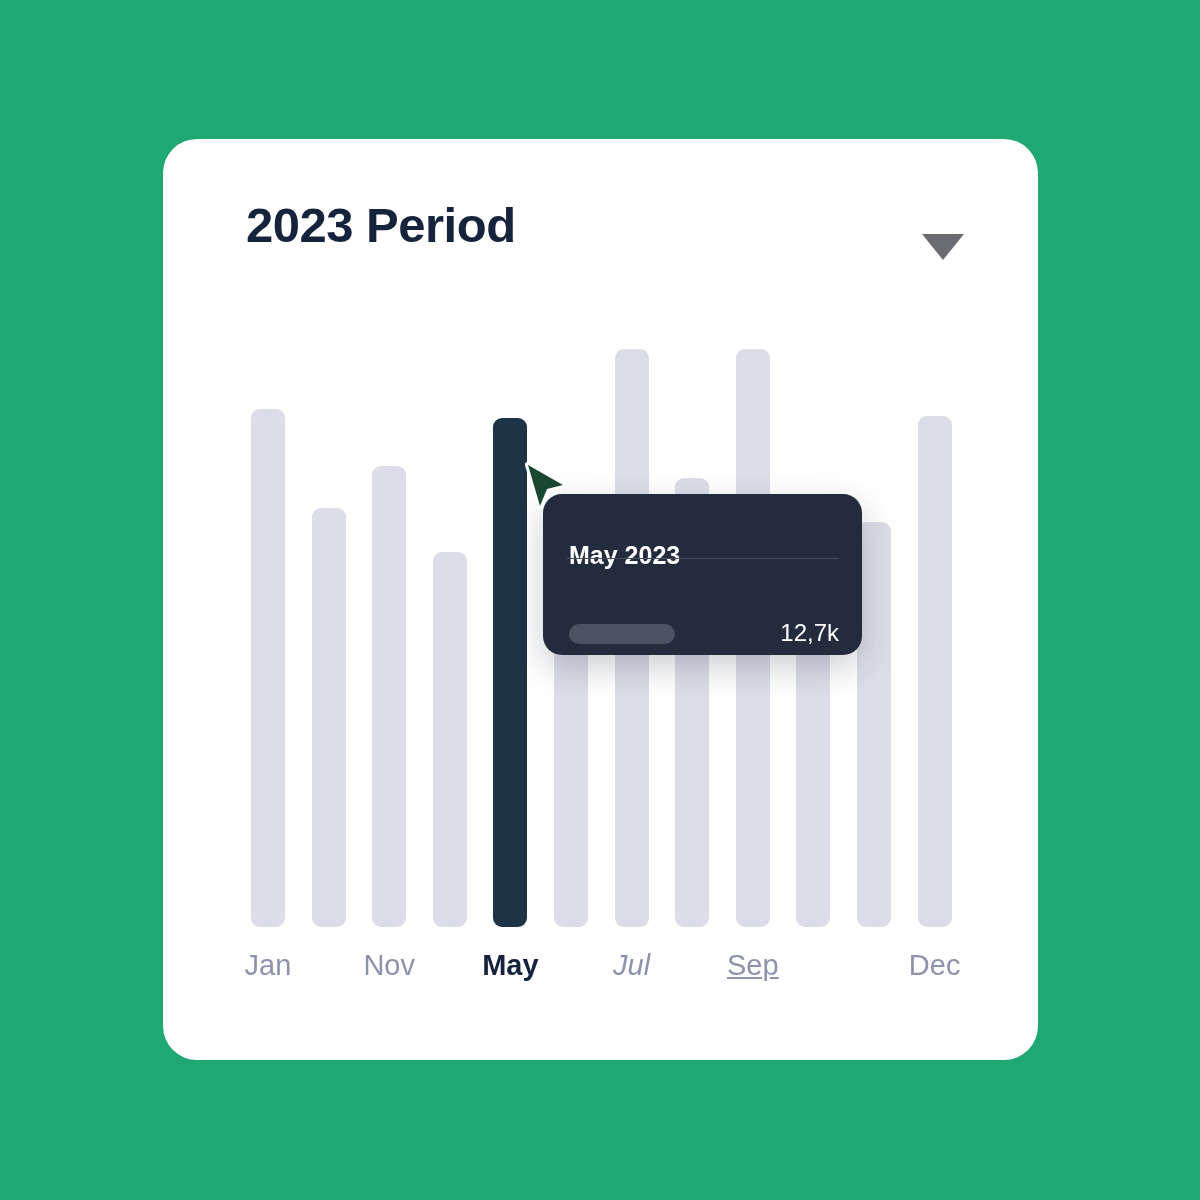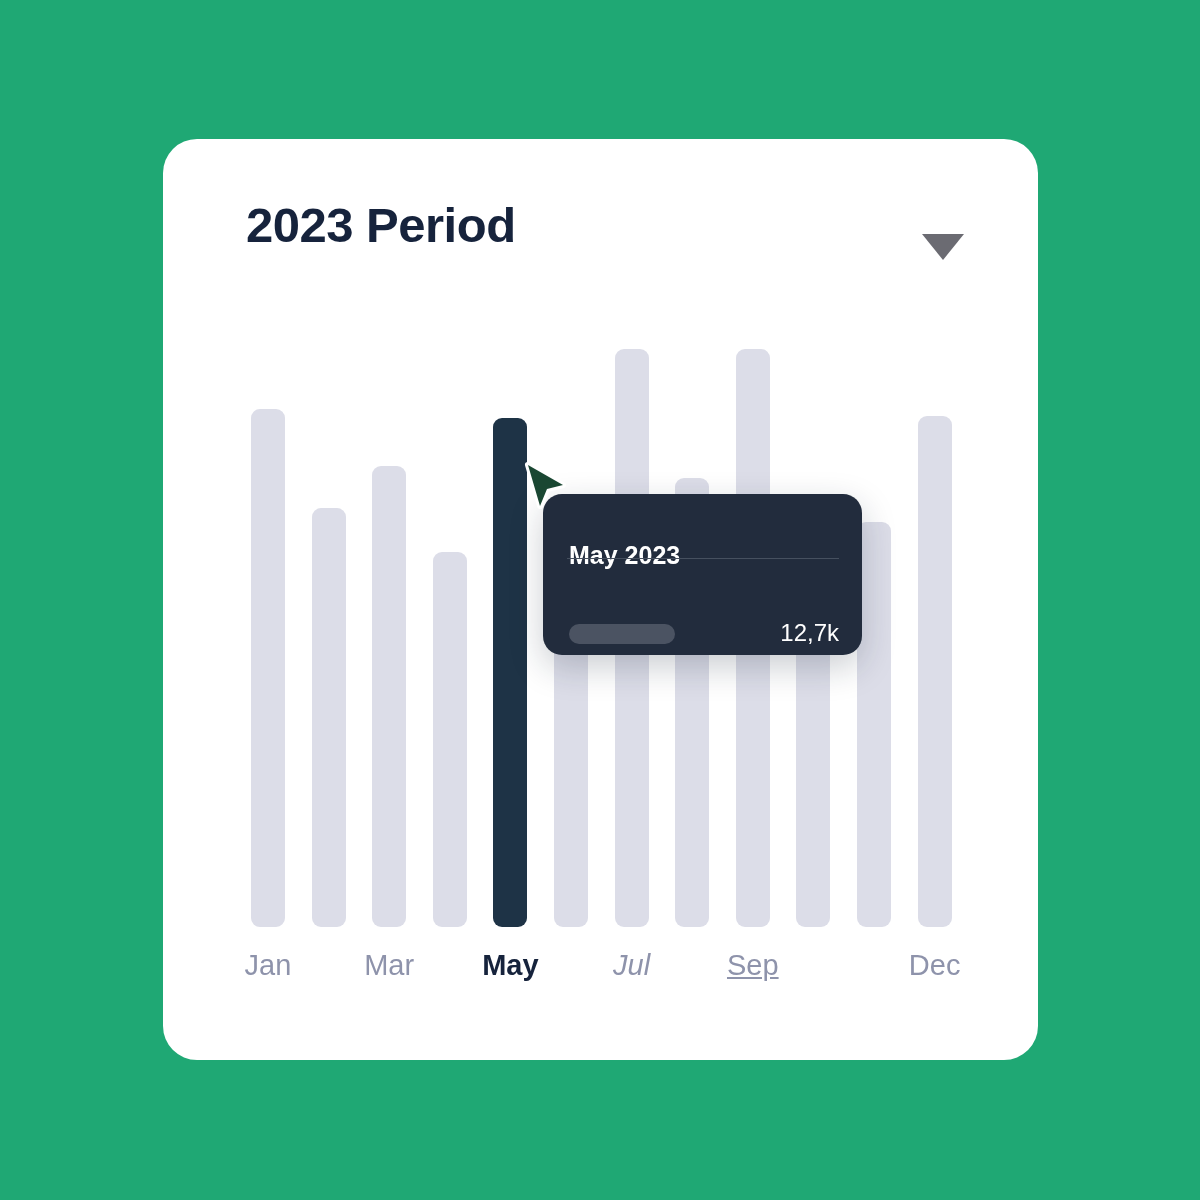--- a/index.html
+++ b/index.html
@@ -204,21 +204,21 @@
         <div class="bar" style="left: 391px; width: 34px; height: 423px;"></div>
         <div class="bar" style="left: 451.6px; width: 34px; height: 578px;"></div>
         <div class="bar" style="left: 512.2px; width: 34px; height: 449px;"></div>
         <div class="bar" style="left: 572.8px; width: 34px; height: 578px;"></div>
         <div class="bar" style="left: 633.4px; width: 34px; height: 419px;"></div>
         <div class="bar" style="left: 694px; width: 34px; height: 405px;"></div>
         <div class="bar" style="left: 754.6px; width: 34px; height: 511px;"></div>
       </div>
     <div id="x-axis">
         <span class="x-label" style="left: 105px;">Jan</span>
-        <span class="x-label" style="left: 226.2px;">Mar</span>
+        <span class="x-label" style="left: 226.2px;">Nov</span>
         <span class="x-label active" style="left: 347.4px;">May</span>
         <span class="x-label" style="left: 468.6px; font-style: italic;">Jul</span>
         <span class="x-label" style="left: 589.8px; text-decoration: underline;">Sep</span>
         <span class="x-label" style="left: 771.6px;">Dec</span>
       </div>
   </div>
 
   <div id="tooltip">
     <div id="tooltip-title">May 2023</div>
 

